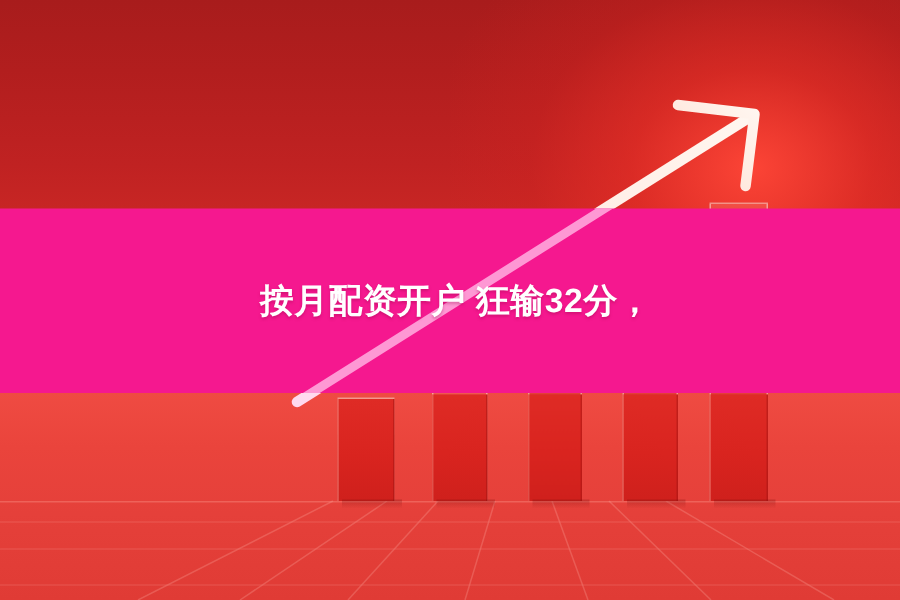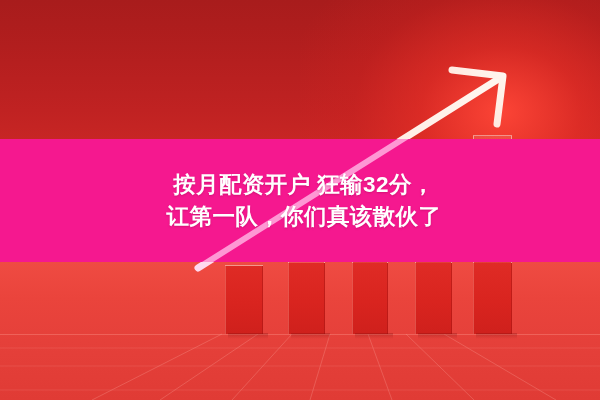--- a/index.html
+++ b/index.html
@@ -194,16 +194,15 @@
   <div class="band">
     <svg class="band-arrow" viewBox="0 0 600 123">
       <g stroke="rgba(255,175,225,0.85)" stroke-width="6" stroke-linecap="round" fill="none">
         <line x1="198" y1="129" x2="500" y2="-61"></line>
       </g>
     </svg>
   </div>
 
   <div class="headline">
     <div class="ln">按月配资开户 狂输32分，</div>
-    <div class="ln">讧第一队，你们真该散伙了</div>
   </div>
 
 </div>
 
 </body></html>

